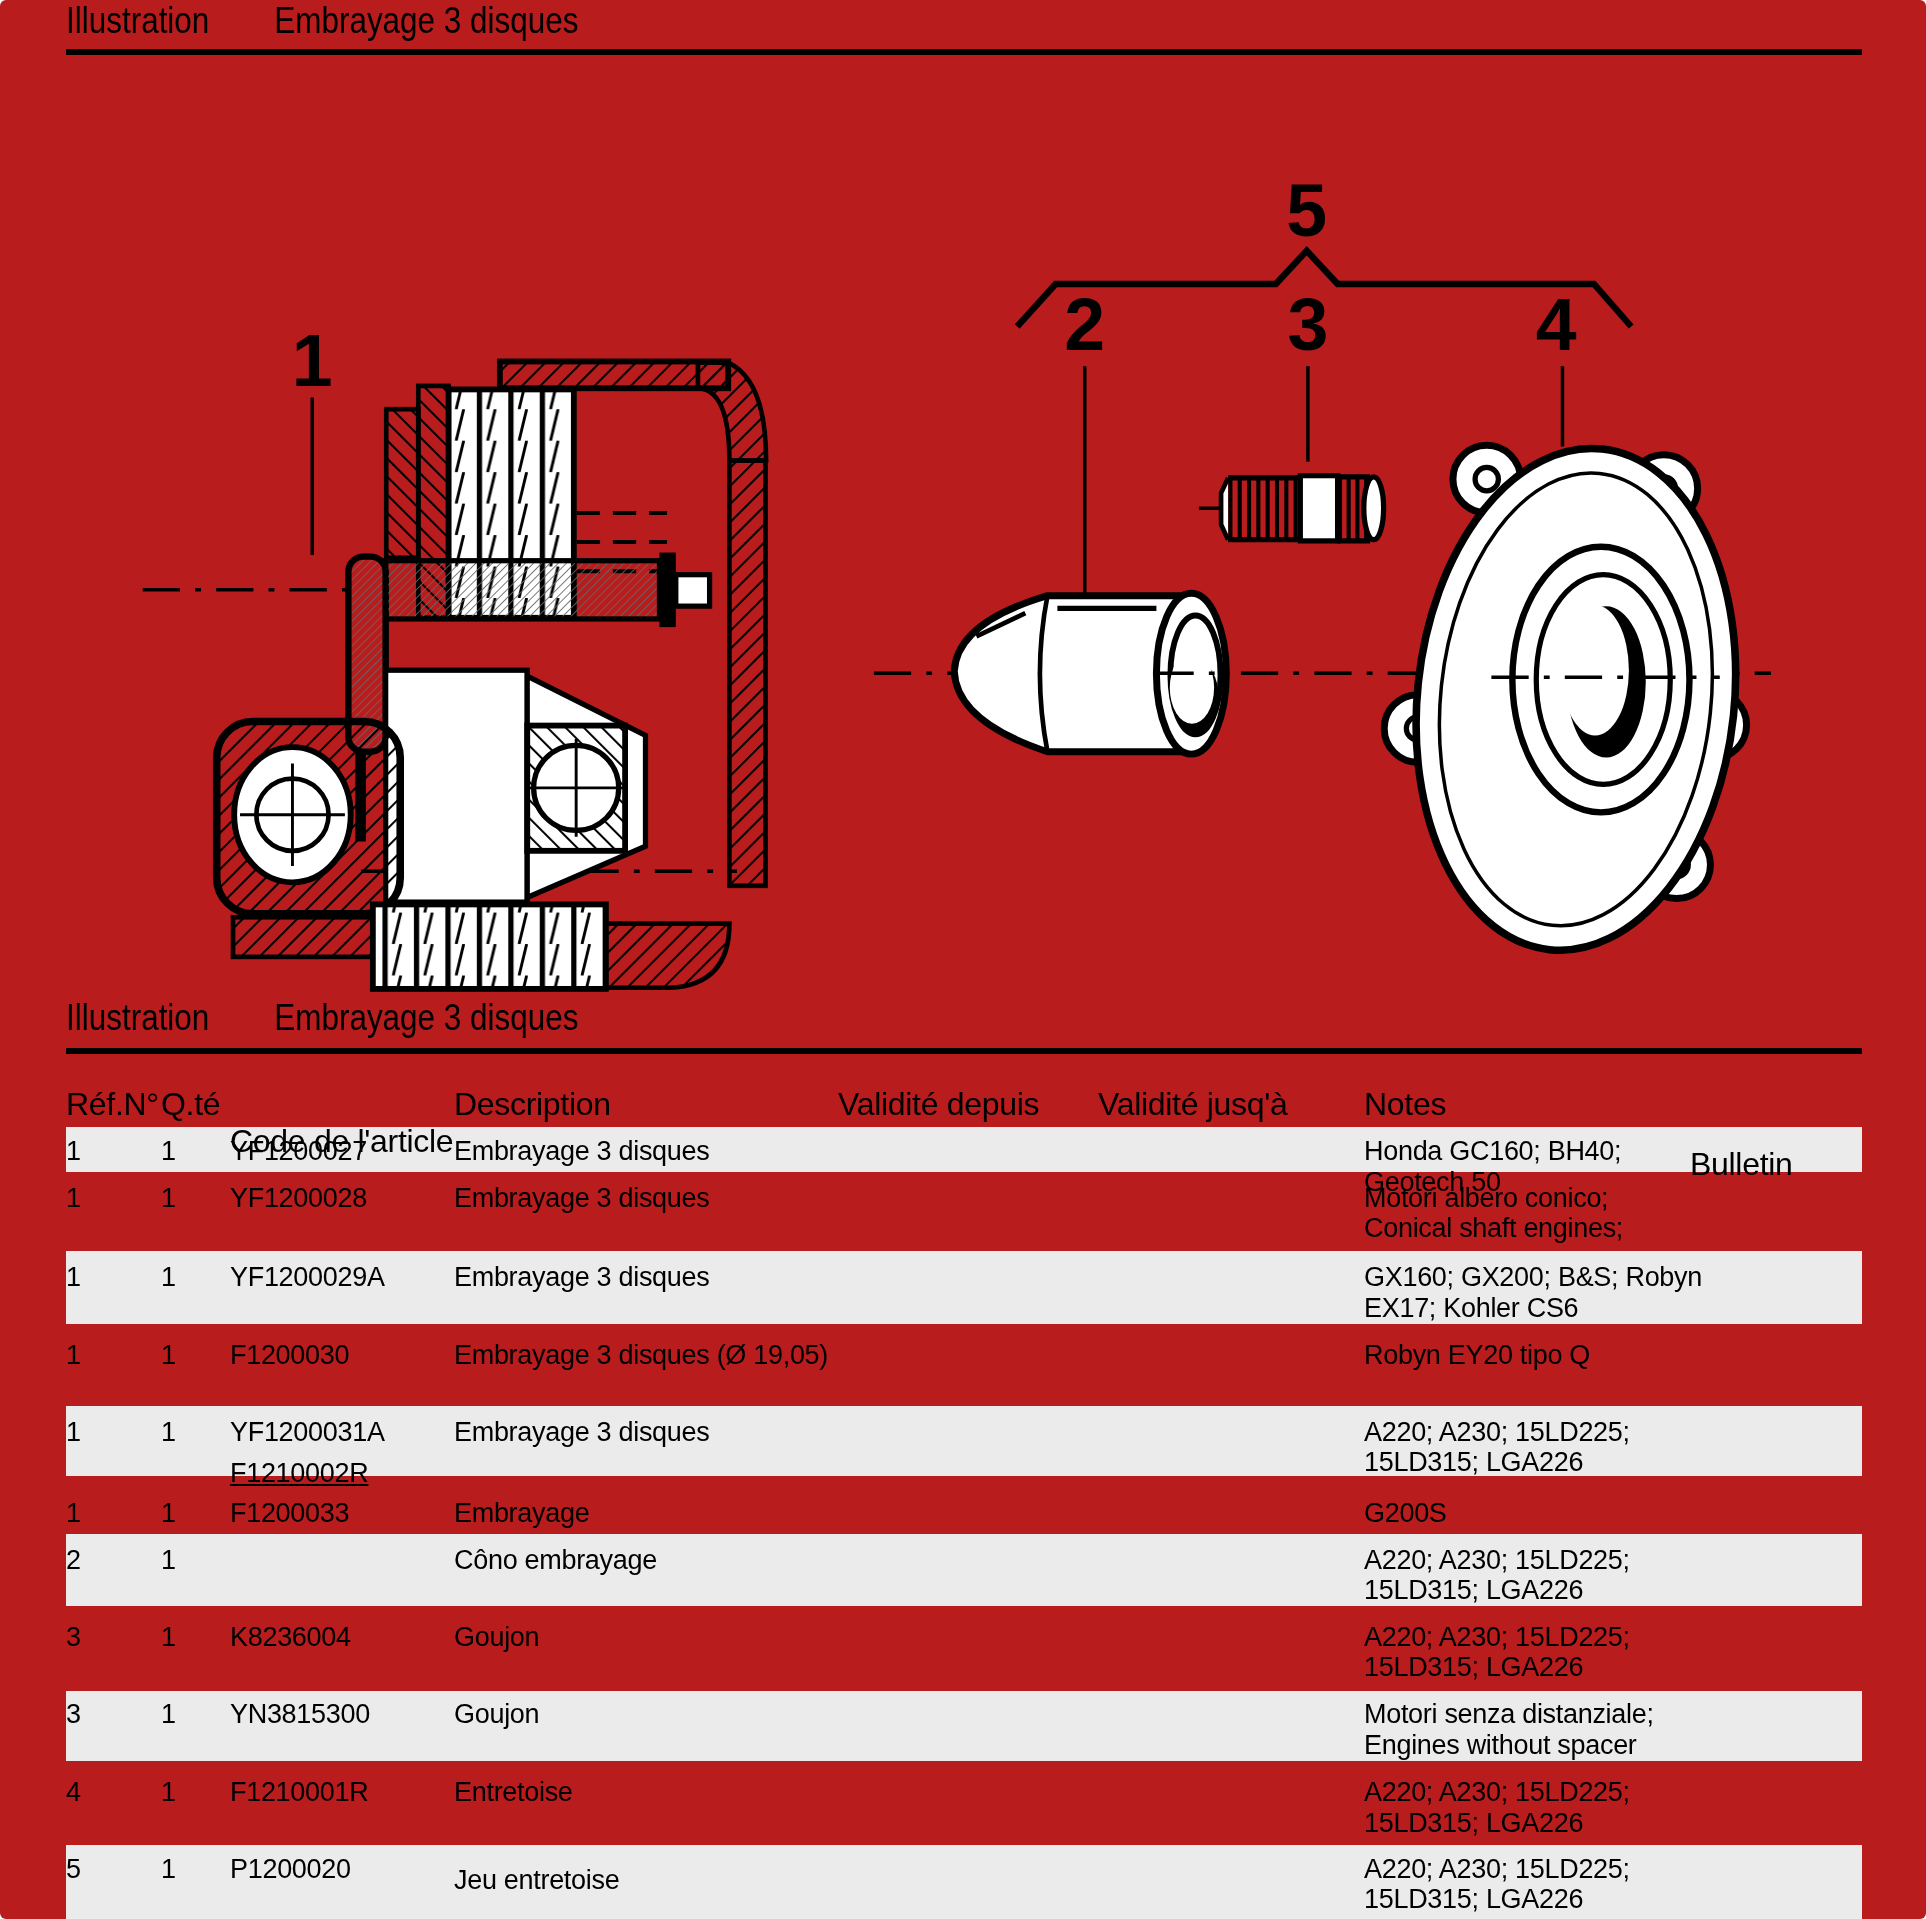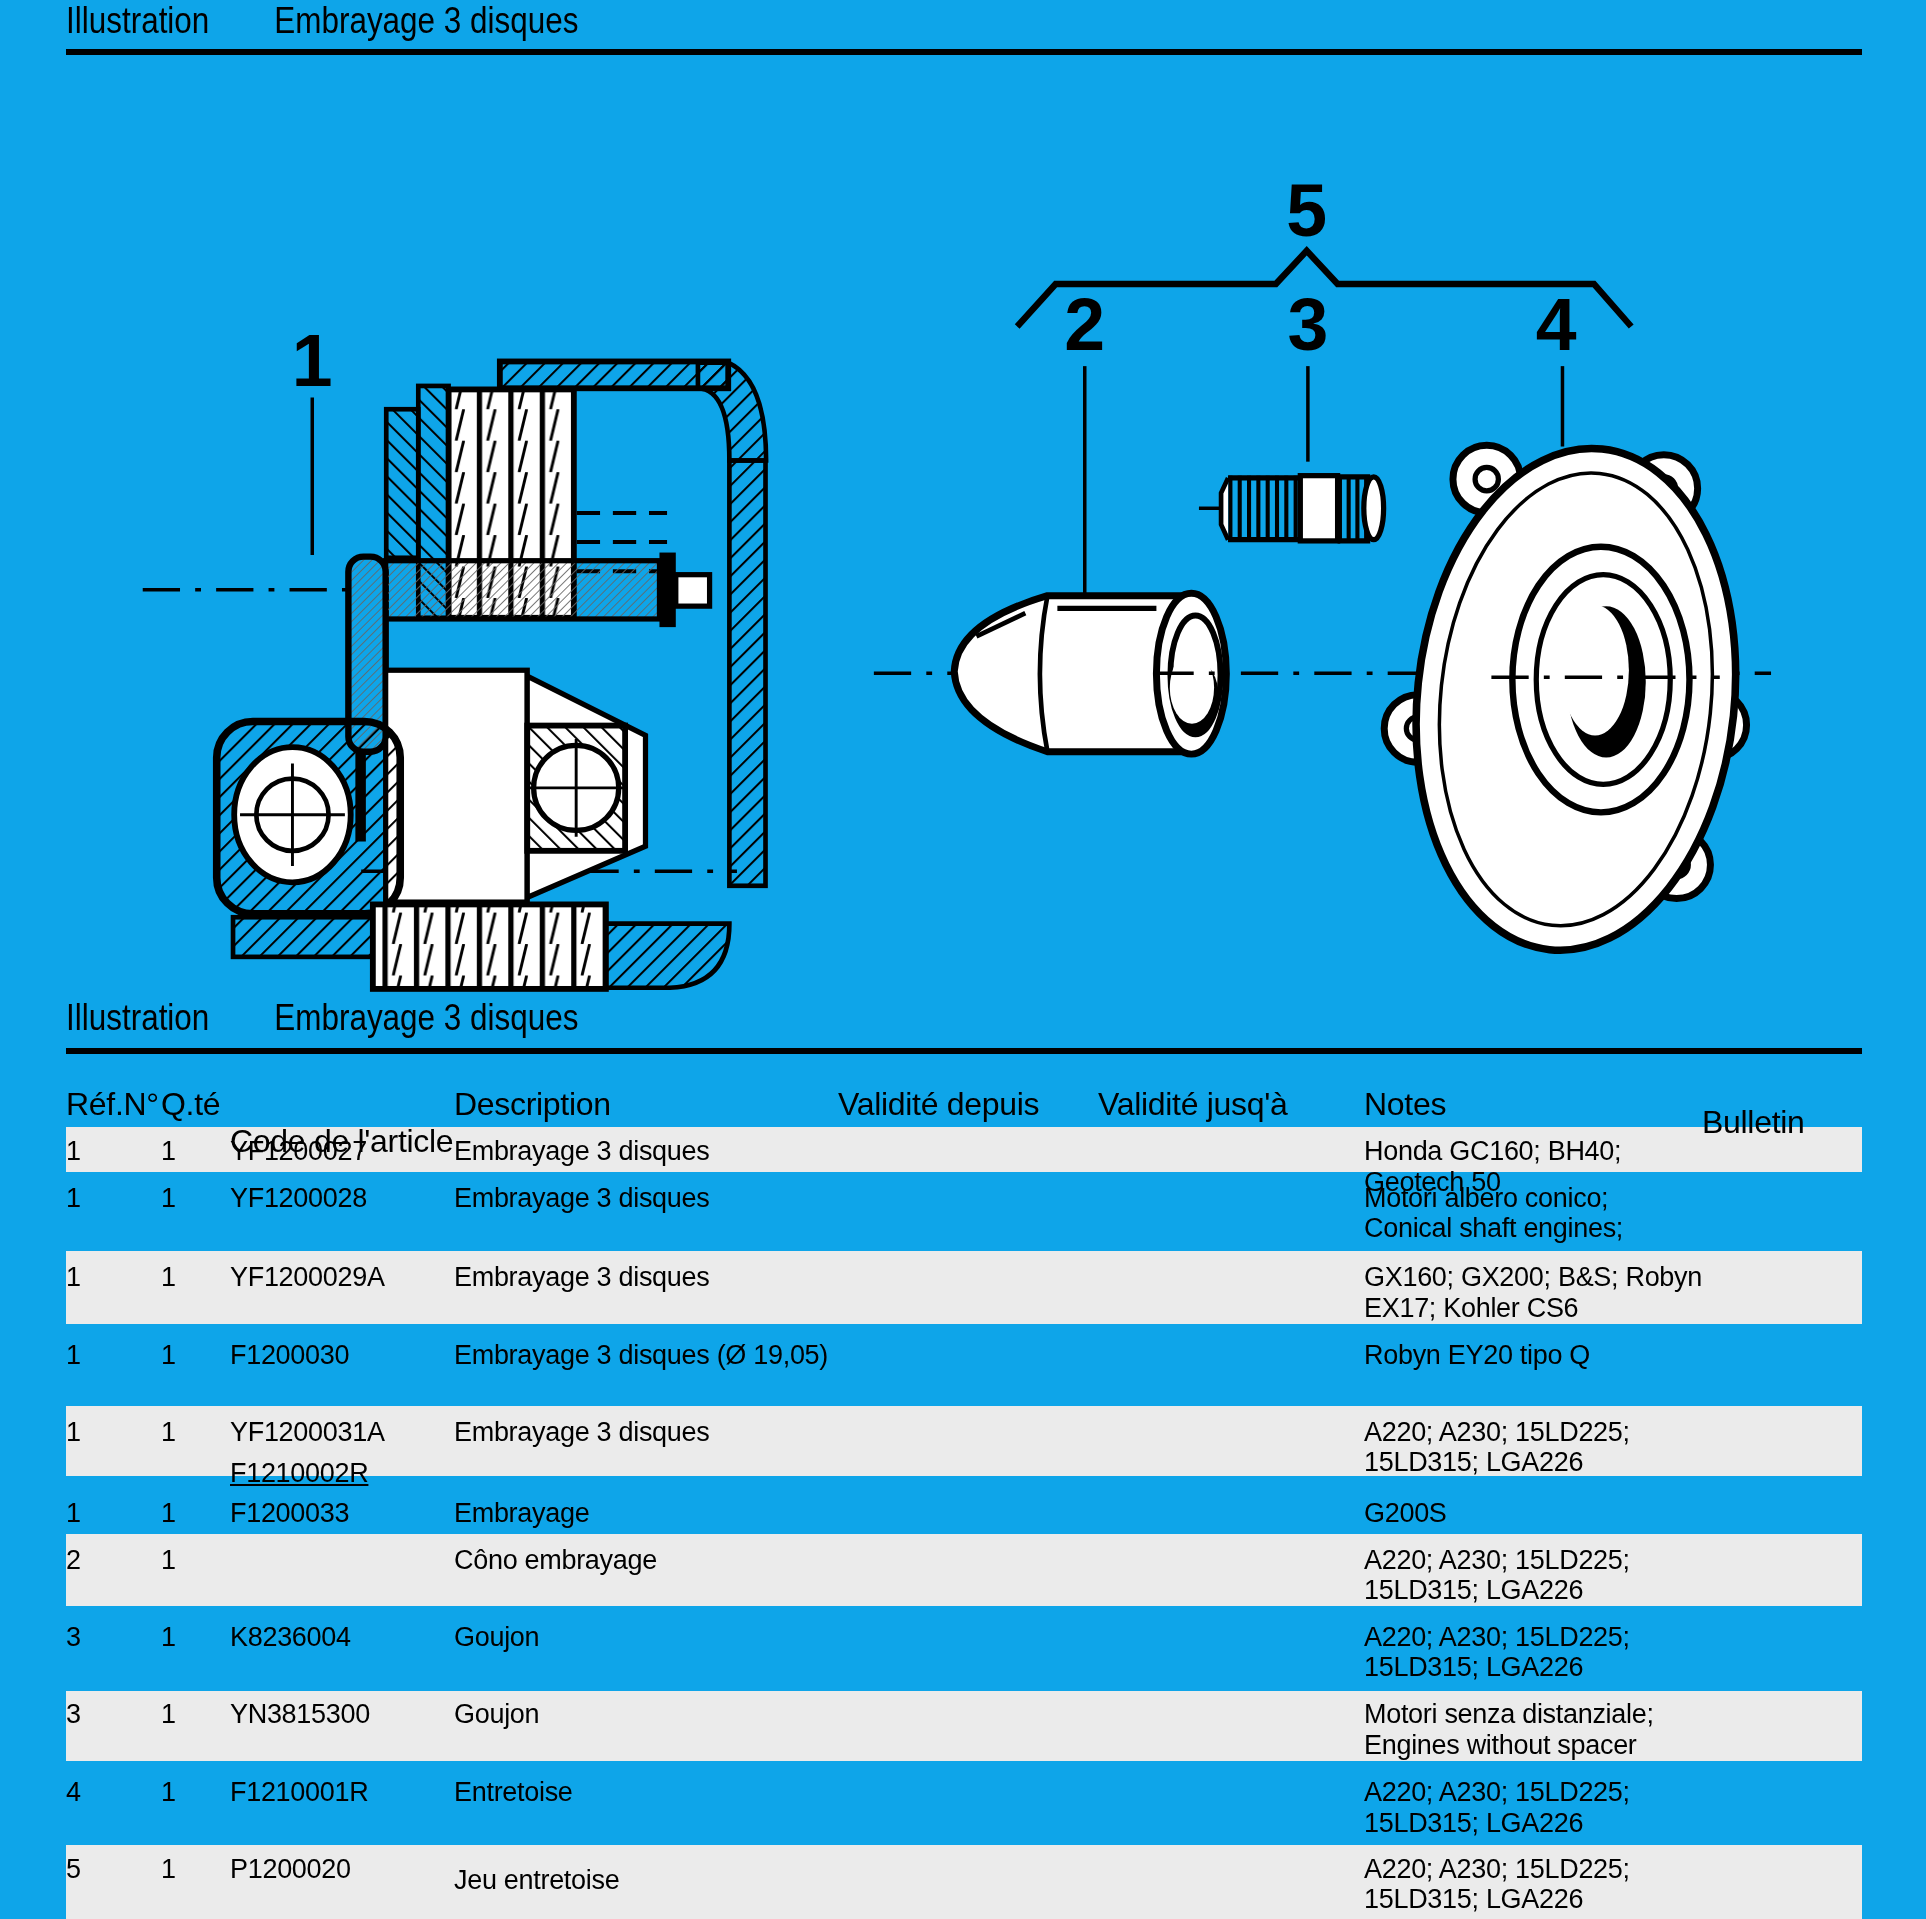--- a/index.html
+++ b/index.html
@@ -1,17 +1,17 @@
 <!DOCTYPE html>
 <html style="font-size:9.3px"><head>
 <meta charset="utf-8">
 <style>
   html,body{margin:0;padding:0;background:#fff;}
-  #page{position:relative;width:1926px;height:1919px;background:#0ea5e9;overflow:hidden;
-        font-family:"Liberation Sans",sans-serif;color:#000;}
+  #page{position:relative;width:1926px;height:1919px;background:#b91c1c;overflow:hidden;
+        font-family:"Liberation Sans",sans-serif;color:#000;border-radius:6px;}
   .title{position:absolute;left:66px;height:43px;transform:scaleX(.85);transform-origin:0 0;
          font-size:37px;line-height:41px;white-space:nowrap;}
   .title .t1{position:absolute;left:0;top:0;}
   .title .t2{position:absolute;left:245px;top:0;}
   .rule{position:absolute;left:66px;width:1796px;height:6.4px;background:#000;}
   .band{position:absolute;left:66px;width:1796px;background:#ebebeb;}
   .cell{position:absolute;font-size:27px;line-height:27px;letter-spacing:-0.3px;white-space:nowrap;}
   .hdr{font-size:32px;}
   .col-ref{left:66px}.col-qty{left:161px}.col-code{left:230px}.col-desc{left:454px}
   .col-vfrom{left:838px}.col-vto{left:1098px}.col-notes{left:1364px}.col-bul{left:1690px}
@@ -153,21 +153,21 @@
   <div class="band" style="top:1845px;height:74px;"></div>
 
   <div>
     <span class="cell hdr col-ref" style="top:1091px;">Réf.N°</span>
     <span class="cell hdr col-qty" style="top:1091px;">Q.té</span>
     <span class="cell hdr col-code" style="top:1128px;">Code de l'article</span>
     <span class="cell hdr col-desc" style="top:1091px;">Description</span>
     <span class="cell hdr col-vfrom" style="top:1091px;">Validité depuis</span>
     <span class="cell hdr col-vto" style="top:1091px;">Validité jusq'à</span>
     <span class="cell hdr col-notes" style="top:1091px;">Notes</span>
-    <span class="cell hdr col-bul" style="top:1109px;margin-left:12px;">Bulletin</span>
+    <span class="cell hdr col-bul" style="top:1151px;">Bulletin</span>
   </div>
 
   <div>
     <span class="cell col-ref" style="top:1138px;">1</span>
     <span class="cell col-qty" style="top:1138px;">1</span>
     <span class="cell col-code" style="top:1138px;">YF1200027</span>
     <span class="cell col-desc" style="top:1138px;">Embrayage 3 disques</span>
     <span class="cell col-notes" style="top:1138px;">Honda GC160; BH40;</span>
     <span class="cell col-notes" style="top:1169px;">Geotech 50</span>
   </div>

